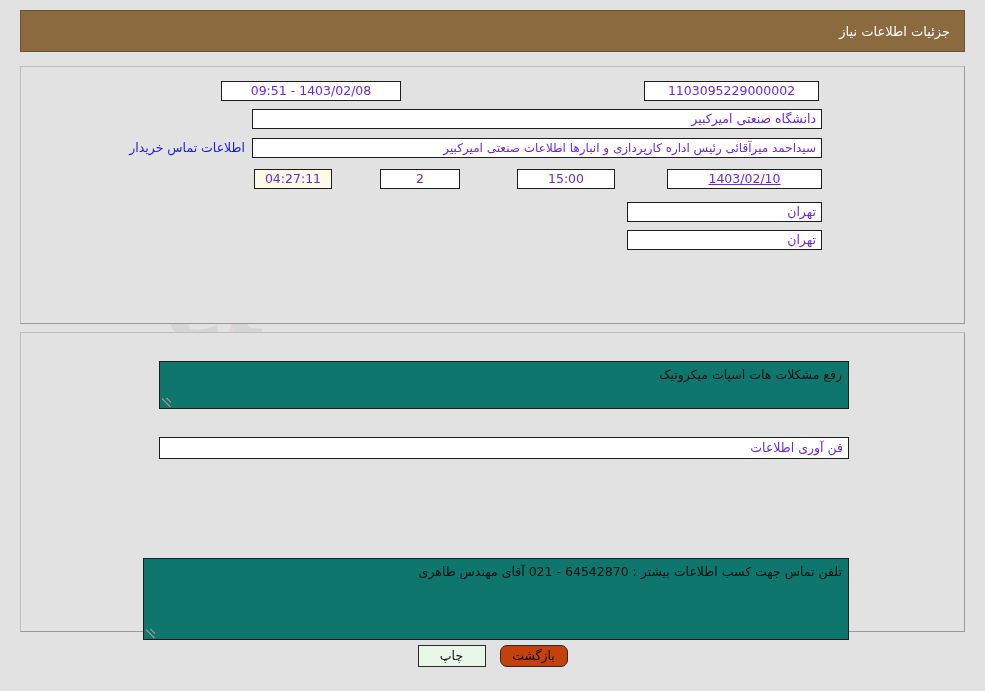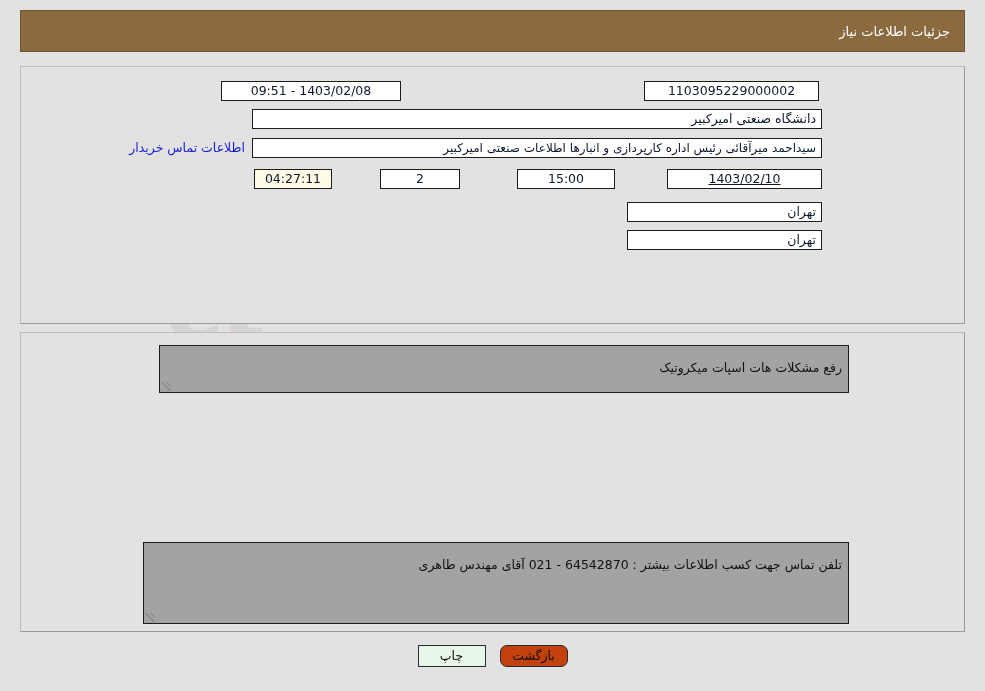--- a/index.html
+++ b/index.html
@@ -62,21 +62,21 @@
   }
   .lbl { color:#202020; font-size: 12.5px; }
   .lbl-b { font-weight: bold; }
 
   .fld {
     background: #ffffff;
     border: 1px solid #1d1d1d;
     height: 20px;
     line-height: 18px;
     font-size: 12.5px;
-    color: #0f172a;
+    color: #6d28d9;
     padding: 0 5px;
     text-align: center;
     overflow: hidden;
     white-space: nowrap;
   }
   .fld.rt { text-align: right; }
   .fld.cream { background: #fdfbe6; }
 
   .link {
     color: #1b1bd6;
@@ -104,28 +104,29 @@
     display:inline-block;
     width: 12px; height: 12px;
     border: 1px solid #9b9b9b;
     background: #f0f0f0;
     vertical-align: middle;
   }
   .opt { display:flex; align-items:center; gap:5px; }
 
   
   .ta {
-    background: #a3a3a3;
+    background: #0f766e;
     border: 1px solid #1d1d1d;
     font-size: 12.5px;
     color: #111;
-    padding: 14px 6px;
+    padding: 5px 6px;
     text-align: right;
     position: relative;
     overflow: hidden;
+    margin-top: 16px;
   }
   .ta::after{
     content:"";
     position:absolute; left:2px; bottom:1px;
     width:9px; height:9px;
     background:
       linear-gradient(45deg, transparent 0 42%, #8d8d8d 42% 52%, transparent 52% 100%),
       linear-gradient(45deg, transparent 0 70%, #8d8d8d 70% 80%, transparent 80% 100%);
   }
 
@@ -285,20 +286,21 @@
   </div>
   <div class="ta" style="position:absolute; top:345px; right:136px; width:690px; height:48px; z-index:3;">رفع مشکلات هات اسپات میکروتیک</div>
 
   <div class="row" style="top:395px; right:36px;">
     <span class="lbl lbl-b">اطلاعات خدمات مورد نیاز</span>
   </div>
 
   <div class="row" style="top:440px; right:36px;">
     <span class="lbl lbl-b">گروه خدمت:</span>
   </div>
+  <div class="fld rt" style="position:absolute; top:437px; right:136px; width:690px; height:22px; line-height:20px; z-index:3;">فن آوری اطلاعات</div>
 
   <table class="grid" style="top:478px; right:44px; width:898px;">
     <thead>
       <tr>
         <th style="width:40px;">ردیف</th>
         <th style="width:120px;">کد خدمت</th>
         <th style="width:370px;">نام خدمت</th>
         <th style="width:140px;">واحد اندازه گیری</th>
         <th style="width:110px;">تعداد / مقدار</th>
         <th style="width:118px;">تاریخ نیاز</th>

